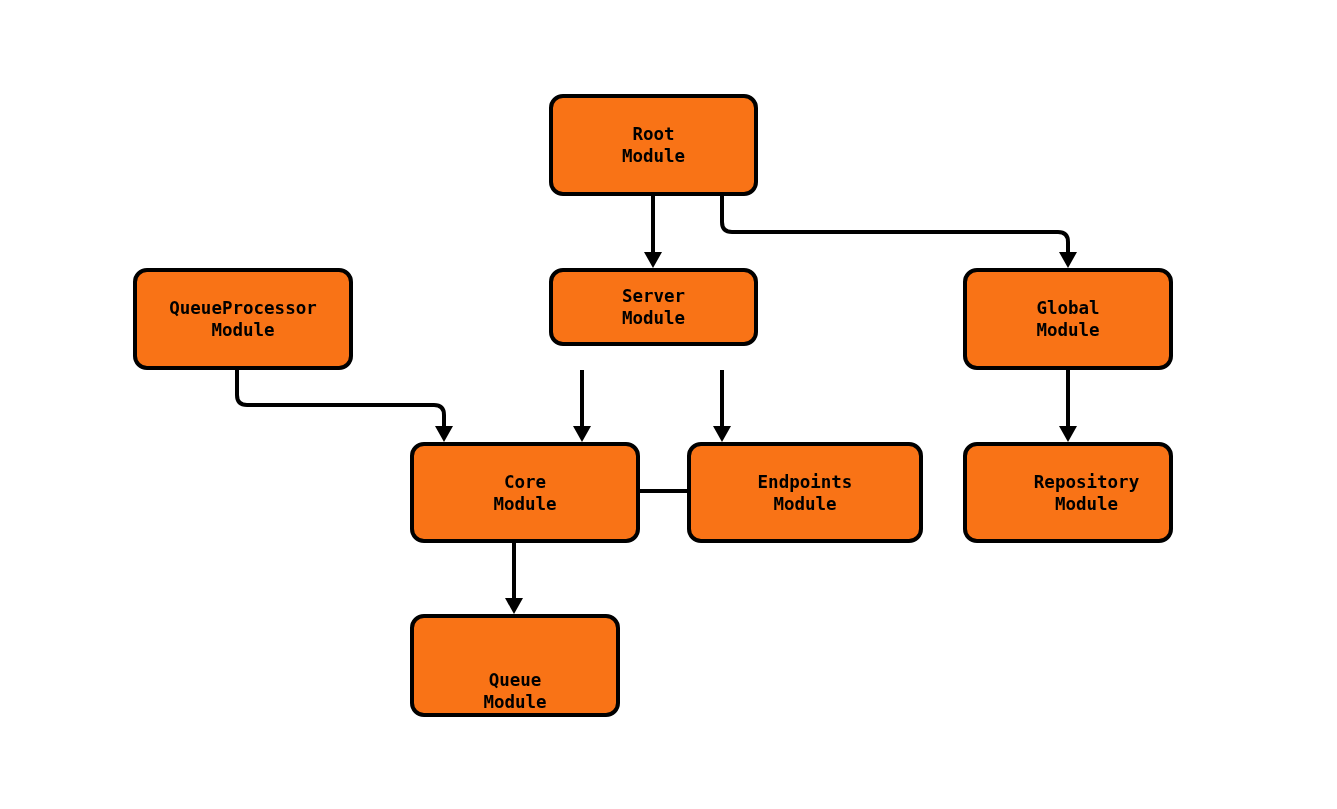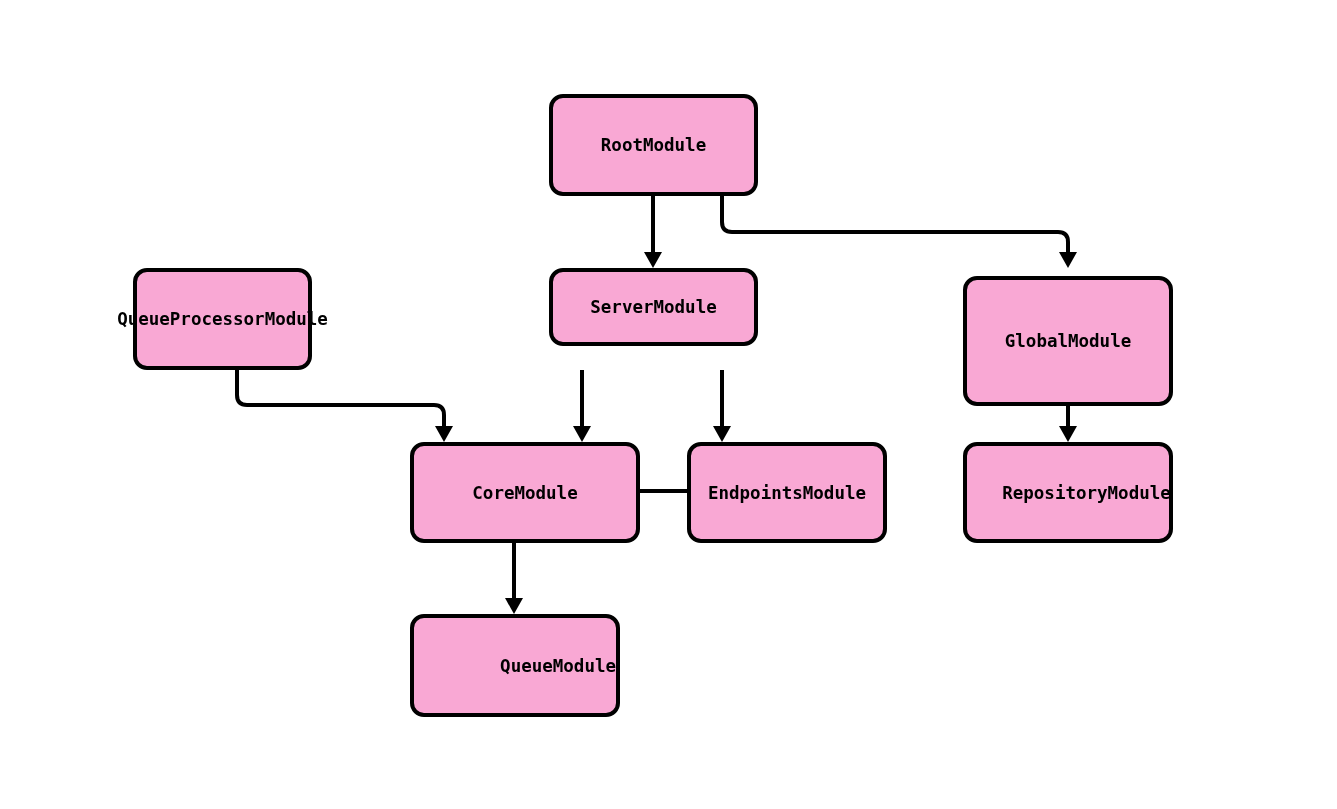--- a/index.html
+++ b/index.html
@@ -24,23 +24,23 @@
     left: 0;
     top: 0;
     width: 1337px;
     height: 809px;
   }
   .node {
     position: absolute;
     box-sizing: border-box;
     border: 4px solid #000000;
     border-radius: 14px;
-    background: #f9a8d4;
+    background: #f97316;
     display: flex;
-    flex-direction: row;
+    flex-direction: column;
     align-items: center;
     justify-content: center;
     z-index: 2;
   }
   .node-label {
     font-family: "DejaVu Sans Mono", monospace;
     font-size: 17.5px;
     font-weight: 600;
     line-height: 22px;
     color: #000000;
@@ -75,41 +75,41 @@
         <polygon points="1068,442 1059,426 1077,426"></polygon>
         <polygon points="514,614 505,598 523,598"></polygon>
       </g>
   </svg>
 
   <div class="node" style="left: 549px; top: 94px; width: 209px; height: 102px;">
     <div class="node-label">Root</div>
     <div class="node-label">Module</div>
   </div>
 
-  <div class="node" style="left: 133px; top: 268px; width: 179px; height: 102px;">
+  <div class="node" style="left: 133px; top: 268px; width: 220px; height: 102px;">
     <div class="node-label">QueueProcessor</div>
     <div class="node-label">Module</div>
   </div>
 
   <div class="node" style="left: 549px; top: 268px; width: 209px; height: 78px;">
     <div class="node-label">Server</div>
     <div class="node-label">Module</div>
   </div>
 
-  <div class="node" style="left: 963px; top: 276px; width: 210px; height: 130px;">
+  <div class="node" style="left: 963px; top: 268px; width: 210px; height: 102px;">
     <div class="node-label">Global</div>
     <div class="node-label">Module</div>
   </div>
 
   <div class="node" style="left: 410px; top: 442px; width: 230px; height: 101px;">
     <div class="node-label">Core</div>
     <div class="node-label">Module</div>
   </div>
 
-  <div class="node" style="left: 687px; top: 442px; width: 200px; height: 101px;">
+  <div class="node" style="left: 687px; top: 442px; width: 236px; height: 101px;">
     <div class="node-label">Endpoints</div>
     <div class="node-label">Module</div>
   </div>
 
   <div class="node" style="left: 963px; top: 442px; width: 210px; height: 101px; padding-left: 37px;">
     <div class="node-label">Repository</div>
     <div class="node-label">Module</div>
   </div>
 
   <div class="node" style="left: 410px; top: 614px; width: 210px; height: 103px; justify-content: flex-end;">

